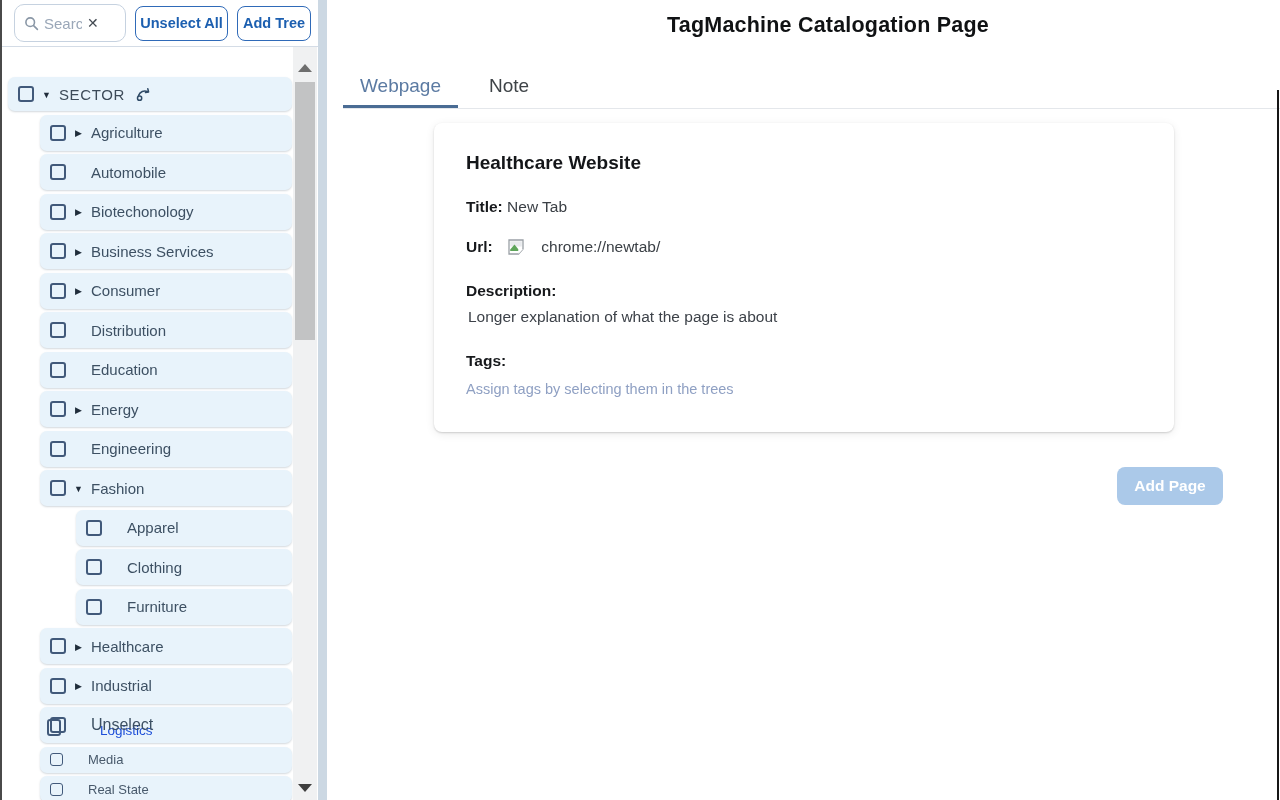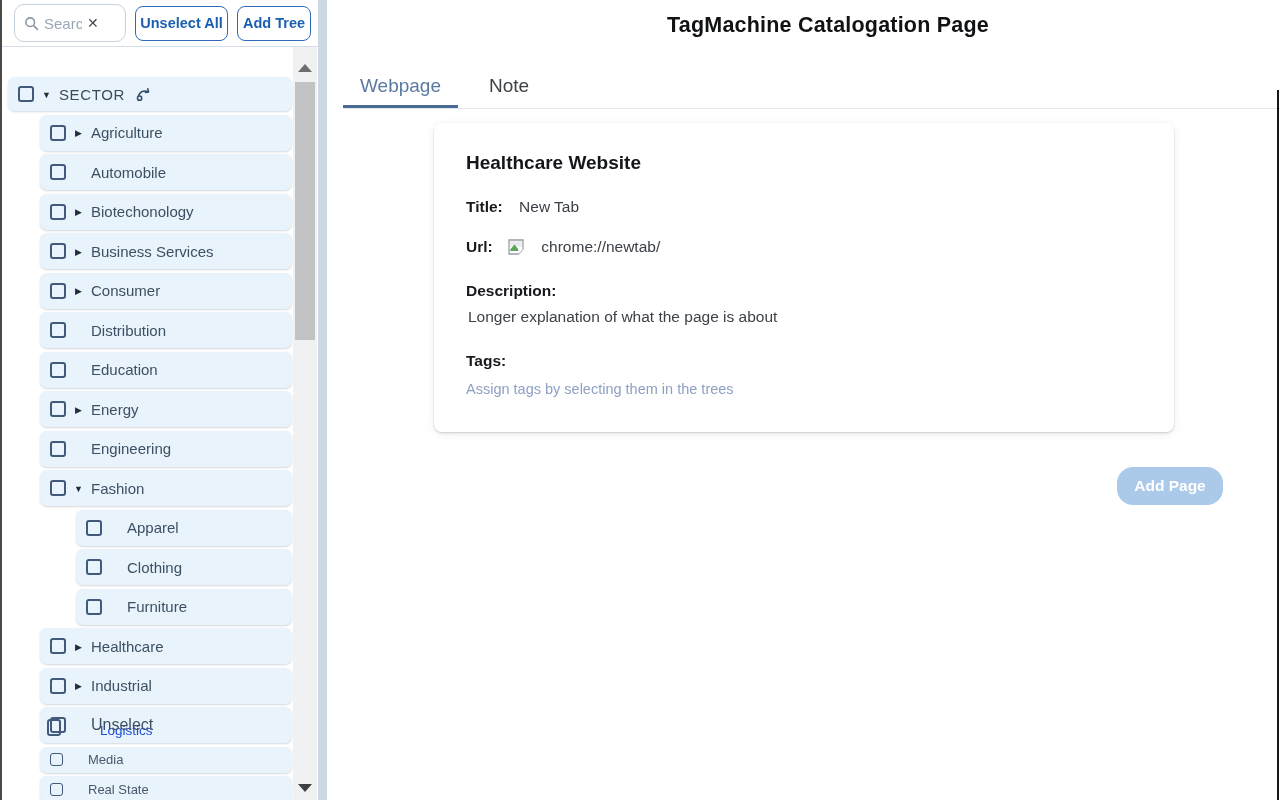--- a/index.html
+++ b/index.html
@@ -70,29 +70,29 @@
 
   .tabs { display:flex; gap:14px; margin:29px 8px 0 16px; border-bottom:1px solid #e4e7eb; }
   .tab { padding:8px 17px 11px; font-size:19px; color:#3e4347; cursor:pointer; }
   .tab.active { color:#5b7aa2; border-bottom:3px solid #4a6c94; padding-bottom:8px; }
 
   .card { margin:14px 0 0 107px; width:740px; height:309px; background:#fff; border-radius:8px;
     padding:29px 32px; box-shadow:0 1px 2px rgba(0,0,0,.16), 0 2px 10px rgba(0,0,0,.08); }
   .card h2 { font-size:19px; font-weight:700; color:#141619; margin-bottom:24px; }
   .frow { margin-bottom:22px; font-size:15.5px; }
   .frow .flabel { font-weight:700; color:#17191c; }
-  .frow .fvalue { color:#3b4046; margin-left:12px; }
+  .frow .fvalue { color:#3b4046; margin-left:0; }
   .url-icon { vertical-align:-4px; margin:0 12px 0 10px; }
   .block-label { font-weight:700; color:#17191c; font-size:15.5px; }
   .desc-value { color:#3d4249; font-size:15.5px; margin:8px 0 0 2px; }
   .tags-label { margin-top:26px; }
   .tags-hint { color:#8fa0c3; font-size:14.5px; margin-top:11px; }
 
   .add-page-btn { display:block; margin:35px 106px 0 auto; width:106px; height:38px;
-    background:#abc9e9; color:#fff; border:none; border-radius:16px;
+    background:#abc9e9; color:#fff; border:none; border-radius:8px;
     font-weight:700; font-size:15.5px; font-family:"Liberation Sans", sans-serif; cursor:pointer; }
 </style>
 </head>
 <body>
 
 <div class="win-left-edge"></div>
 
 <div class="sidebar">
 
   <div class="side-topbar">

